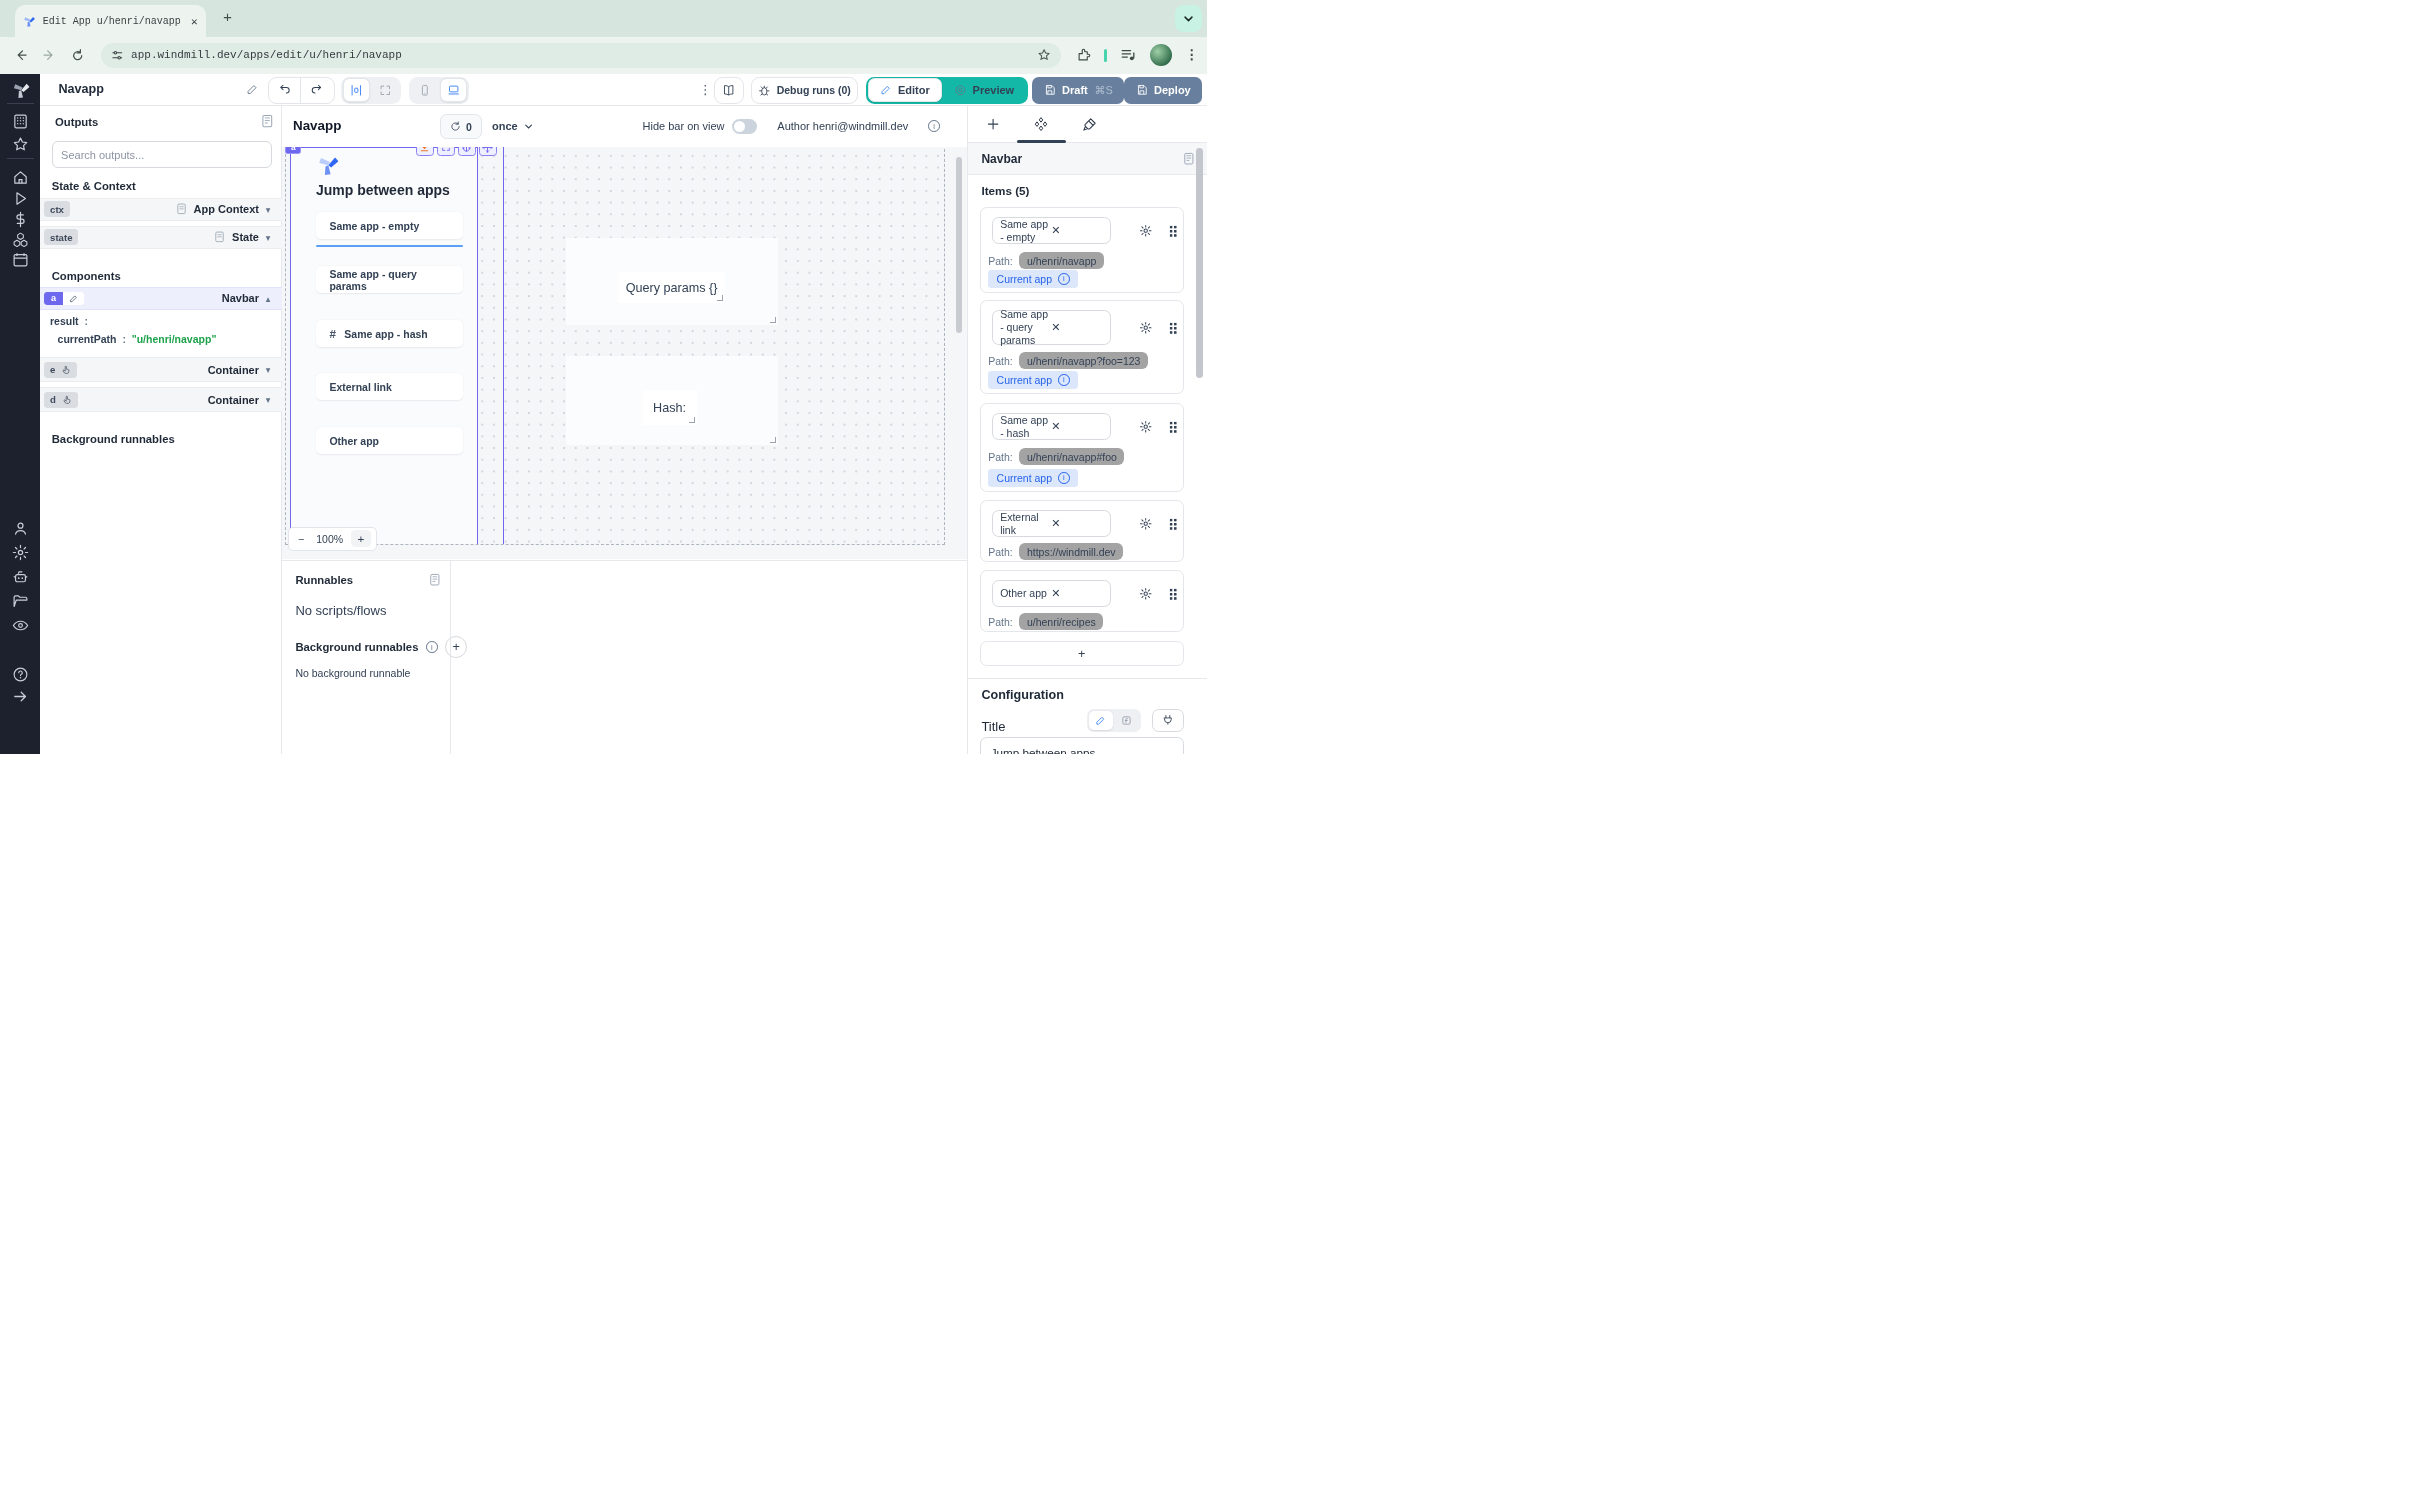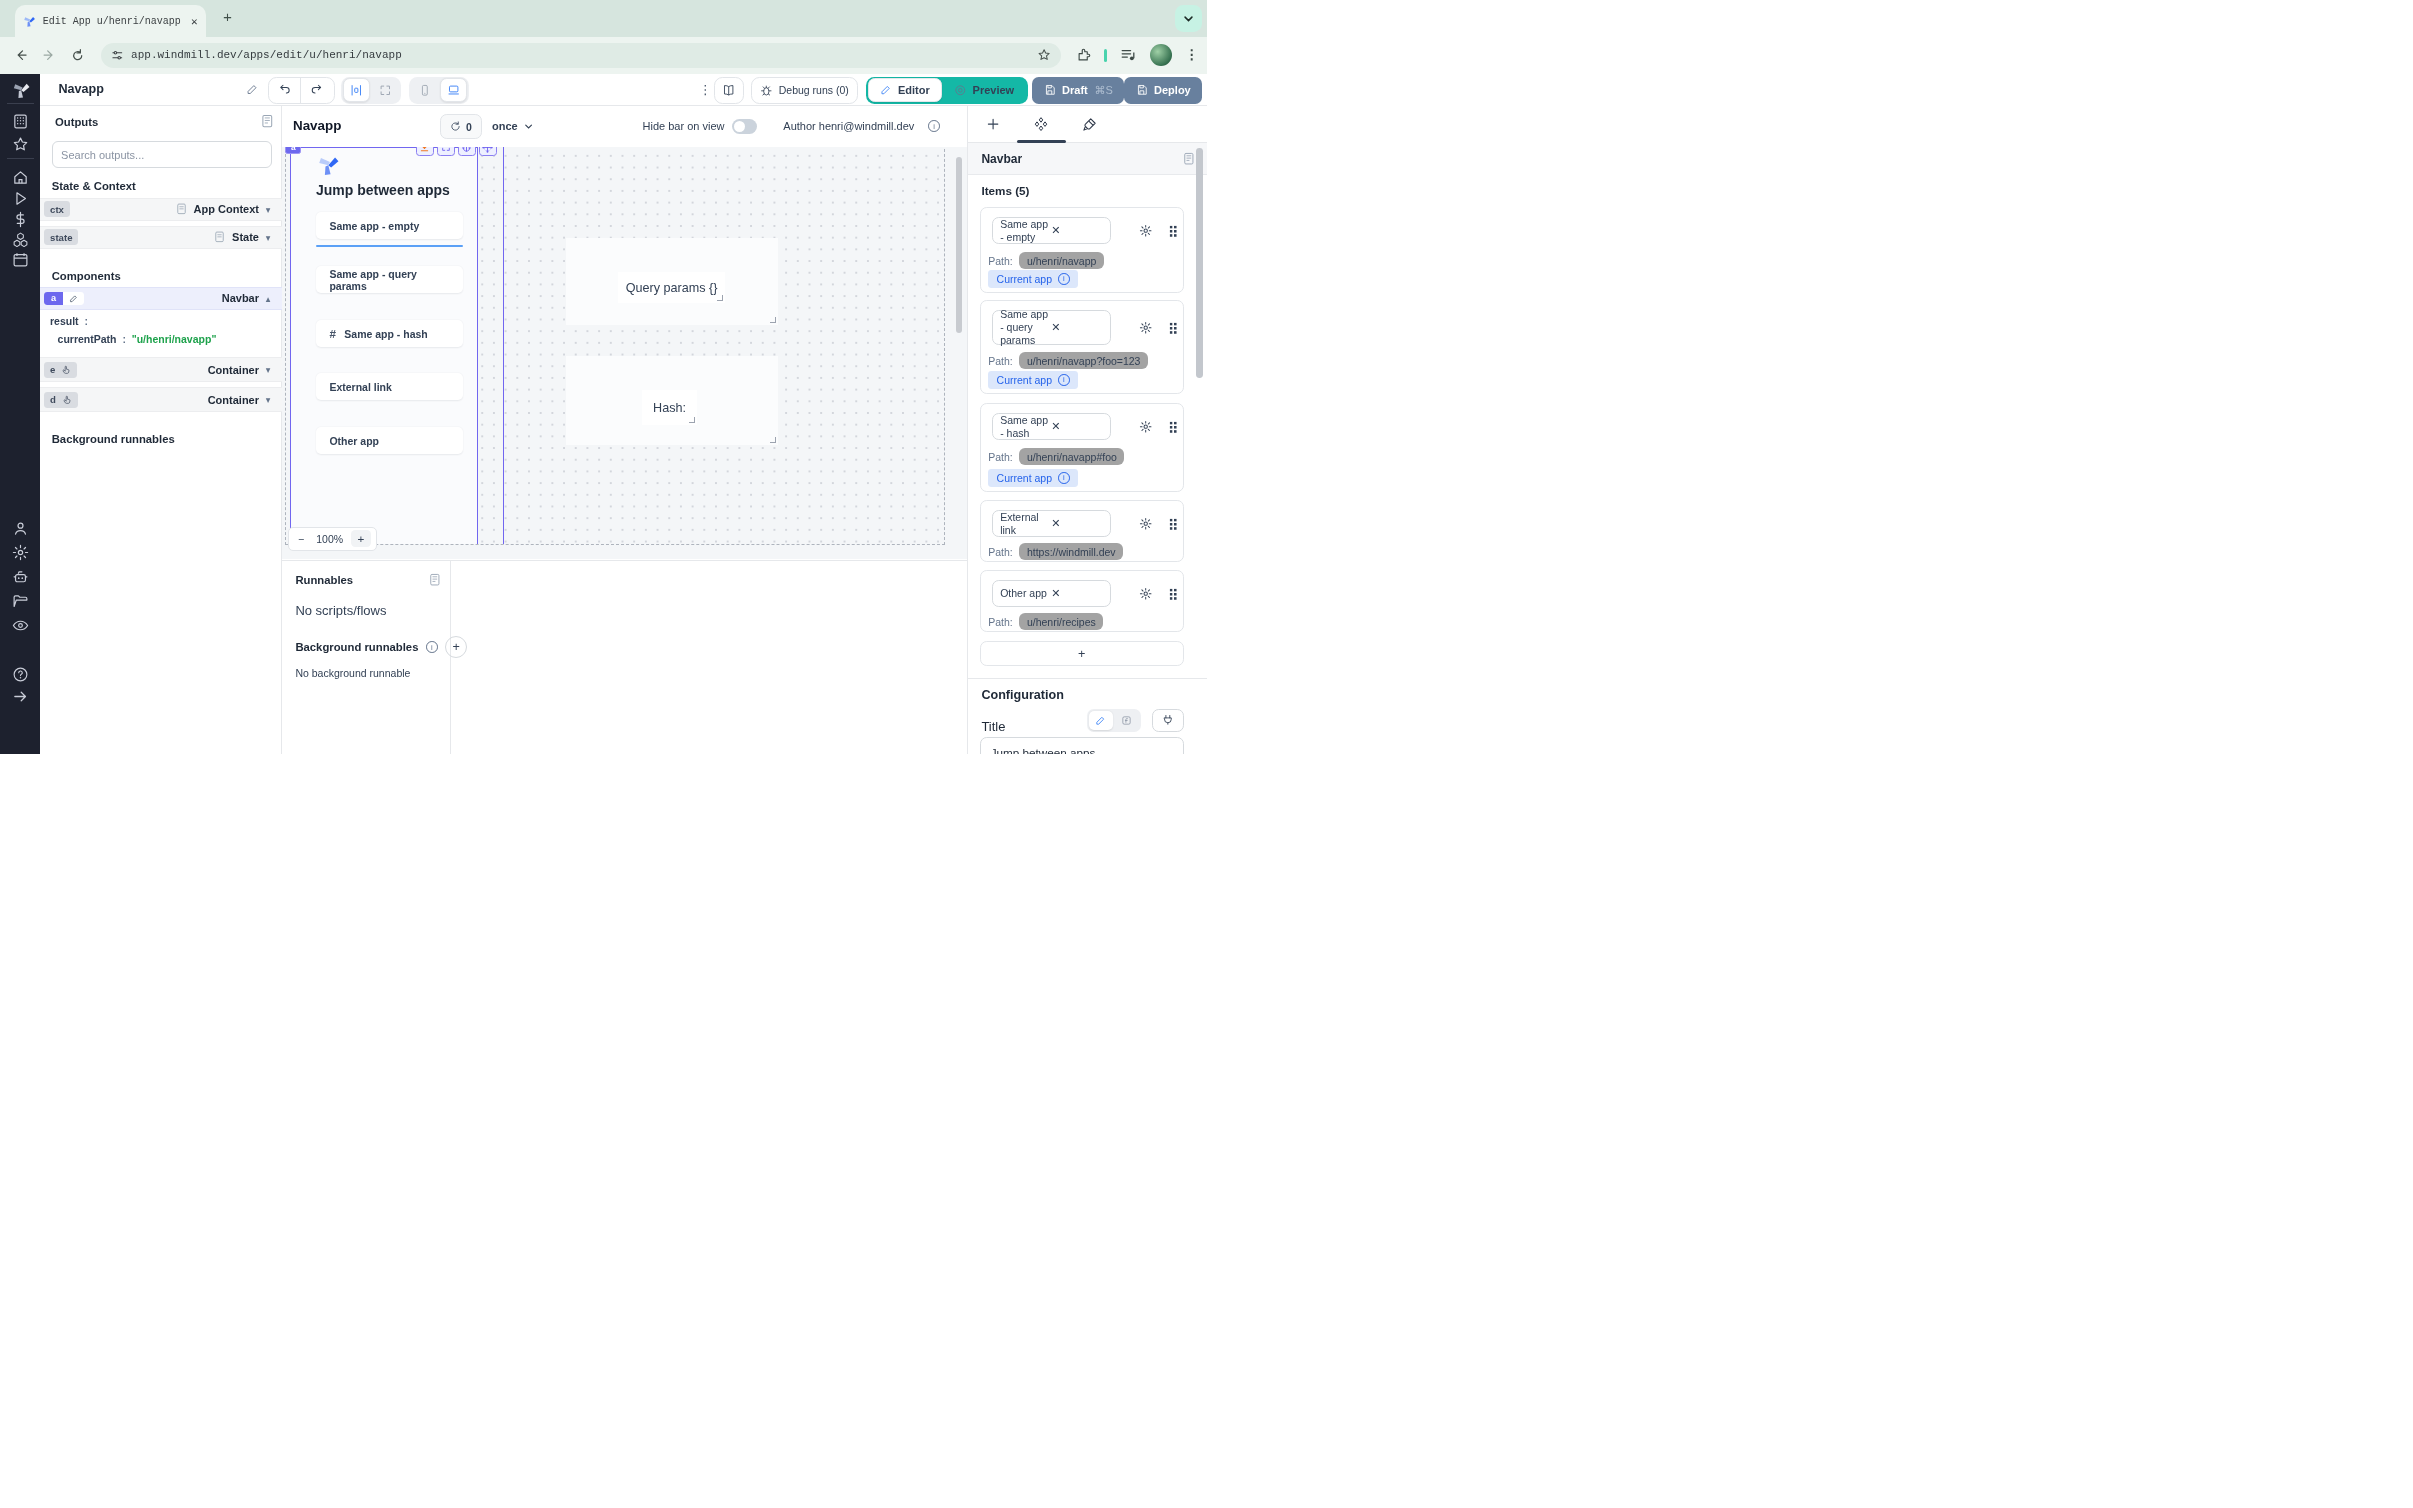--- a/index.html
+++ b/index.html
@@ -30,21 +30,21 @@
   .rail hr { position:absolute; left:6.7px; width:27px; border:none; border-top:0.8px solid #3a3f4e; }
 
   .appheader { position:absolute; left:40px; top:74px; width:1167px; height:32px; background:#fff; border-bottom:0.8px solid #e6e8eb; }
   .apptitle { position:absolute; left:18.4px; top:8.4px; font-size:12.6px; font-weight:bold; color:#1f2937; }
   .groupbox { position:absolute; top:2.5px; height:27px; border-radius:8.4px; display:flex; align-items:center; }
   .white-group { background:#fff; border:0.8px solid #e2e5e9; }
   .gray-group { background:#eef0f3; padding:1.7px; gap:1.7px; }
   .cell { width:32px; height:100%; display:flex; align-items:center; justify-content:center; color:#334155; }
   .cell.active { background:#fff; border:0.8px solid #e2e5e9; border-radius:6.7px; box-shadow:0 0.8px 1.7px rgba(0,0,0,.08); color:#3b82f6; }
   .cell.muted { color:#9aa3af; }
-  .hbtn { position:absolute; top:2.5px; height:27px; border:0.8px solid #e2e5e9; border-radius:8.4px; background:#fff; display:flex; align-items:center; justify-content:center; gap:5.9px; font-size:10.5px; color:#334155; font-weight:normal; }
+  .hbtn { position:absolute; top:2.5px; height:27px; border:0.8px solid #e2e5e9; border-radius:8.4px; background:#fff; display:flex; align-items:center; justify-content:center; gap:5.9px; font-size:10.5px; color:#334155; font-weight:bold; }
   .seg { position:absolute; top:2.5px; height:27px; background:#14b8a6; border-radius:8.4px; display:flex; align-items:center; padding:1.7px; }
   .seg .opt { height:23.5px; border-radius:6.7px; display:flex; align-items:center; gap:5.9px; padding:0 11.7px; font-size:11px; color:#334155; font-weight:bold; }
   .seg .opt.active { background:#fff; border:0.8px solid #e5e7eb; box-shadow:0 0.8px 1.7px rgba(0,0,0,.08); }
   .slatebtn { position:absolute; top:2.5px; height:27px; background:#68809e; border-radius:6.7px; color:#fff; display:flex; align-items:center; gap:6.7px; padding:0 11.7px; font-size:11px; font-weight:bold; }
   .slatebtn .kbd { color:#aebdd0; font-weight:normal; }
   .kebab { position:absolute; top:7.5px; color:#475569; font-size:12.6px; letter-spacing:0; }
 
   
   .outputs { position:absolute; left:40px; top:106px; width:242px; height:649px; background:#fff; border-right:0.8px solid #e6e8eb; }
   .sec-title { font-size:11.3px; font-weight:bold; color:#1f2937; }
@@ -63,21 +63,21 @@
   .grnstr { color:#1ea24c; }
 
   
   .canvashdr { position:absolute; left:282px; top:106px; width:685px; height:42px; background:#fff; border-bottom:0.8px solid #e6e8eb; }
   .cnv-title { position:absolute; left:11px; top:11.7px; font-size:13.4px; font-weight:bold; color:#111827; }
   .refreshpill { position:absolute; left:158px; top:8.4px; width:42px; height:25px; border:0.8px solid #e2e5e9; border-radius:6.7px; background:#f8f9fa; display:flex; align-items:center; justify-content:center; gap:5px; font-size:10.5px; color:#334155; font-weight:bold; }
   .oncebox { position:absolute; left:210px; top:14.2px; display:flex; align-items:center; gap:6.7px; font-size:11px; font-weight:bold; color:#334155; }
   .toggle { width:25px; height:14.2px; border-radius:7.5px; background:#cbd3dc; position:relative; }
   .toggle .knob { position:absolute; left:1.7px; top:1.7px; width:11px; height:11px; border-radius:50%; background:#fff; }
   .hidebar { position:absolute; right:210px; top:13.4px; display:flex; align-items:center; gap:7.5px; font-size:11px; color:#334155; }
-  .author { position:absolute; right:27px; top:14.2px; display:flex; align-items:center; gap:14px; font-size:11px; color:#334155; }
+  .author { position:absolute; right:27px; top:14.2px; display:flex; align-items:center; gap:20px; font-size:11px; color:#334155; }
   .info-ic { display:inline-flex; width:11.7px; height:11.7px; border:1px solid #64748b; border-radius:50%; align-items:center; justify-content:center; font-size:7.5px; color:#64748b; }
 
   .canvas { position:absolute; left:282px; top:147px; width:685px; height:412px; background:#f4f6f8; overflow:hidden; }
   .artboard { position:absolute; left:2.5px; top:-3.4px; width:660px; height:401px; border:0.8px dashed #aeb4bd;
     background-image:radial-gradient(circle, #d3d6dc 0.8px, transparent 1.1px); background-size:11.7px 11.7px; background-position:3.4px 5px; }
   .navcol { position:absolute; left:8.4px; top:0; width:188px; height:397px; background:#fafbfd; border-left:1.3px solid #7166f0; border-right:1.3px solid #7166f0; border-top:1.3px solid #7166f0; }
   .guide2 { position:absolute; left:221px; top:0; width:1.3px; height:397px; background:#7166f0; }
   .abadge { position:absolute; left:3.4px; top:-5.9px; width:16px; height:12.6px; background:#6d68ee; border:0.8px solid #9d95f5; border-radius:2.5px; color:#fff; font-size:8.4px; font-weight:bold; display:flex; align-items:center; justify-content:center; }
   .ctool { position:absolute; top:-8.4px; width:17.6px; height:17.6px; background:#eef0ff; border:1.3px solid #8b7ff2; border-radius:3.4px; display:flex; align-items:center; justify-content:center; color:#6d5ff0; }
   .wm-title { position:absolute; left:34px; top:35px; font-size:14px; font-weight:bold; color:#1f2937; }

